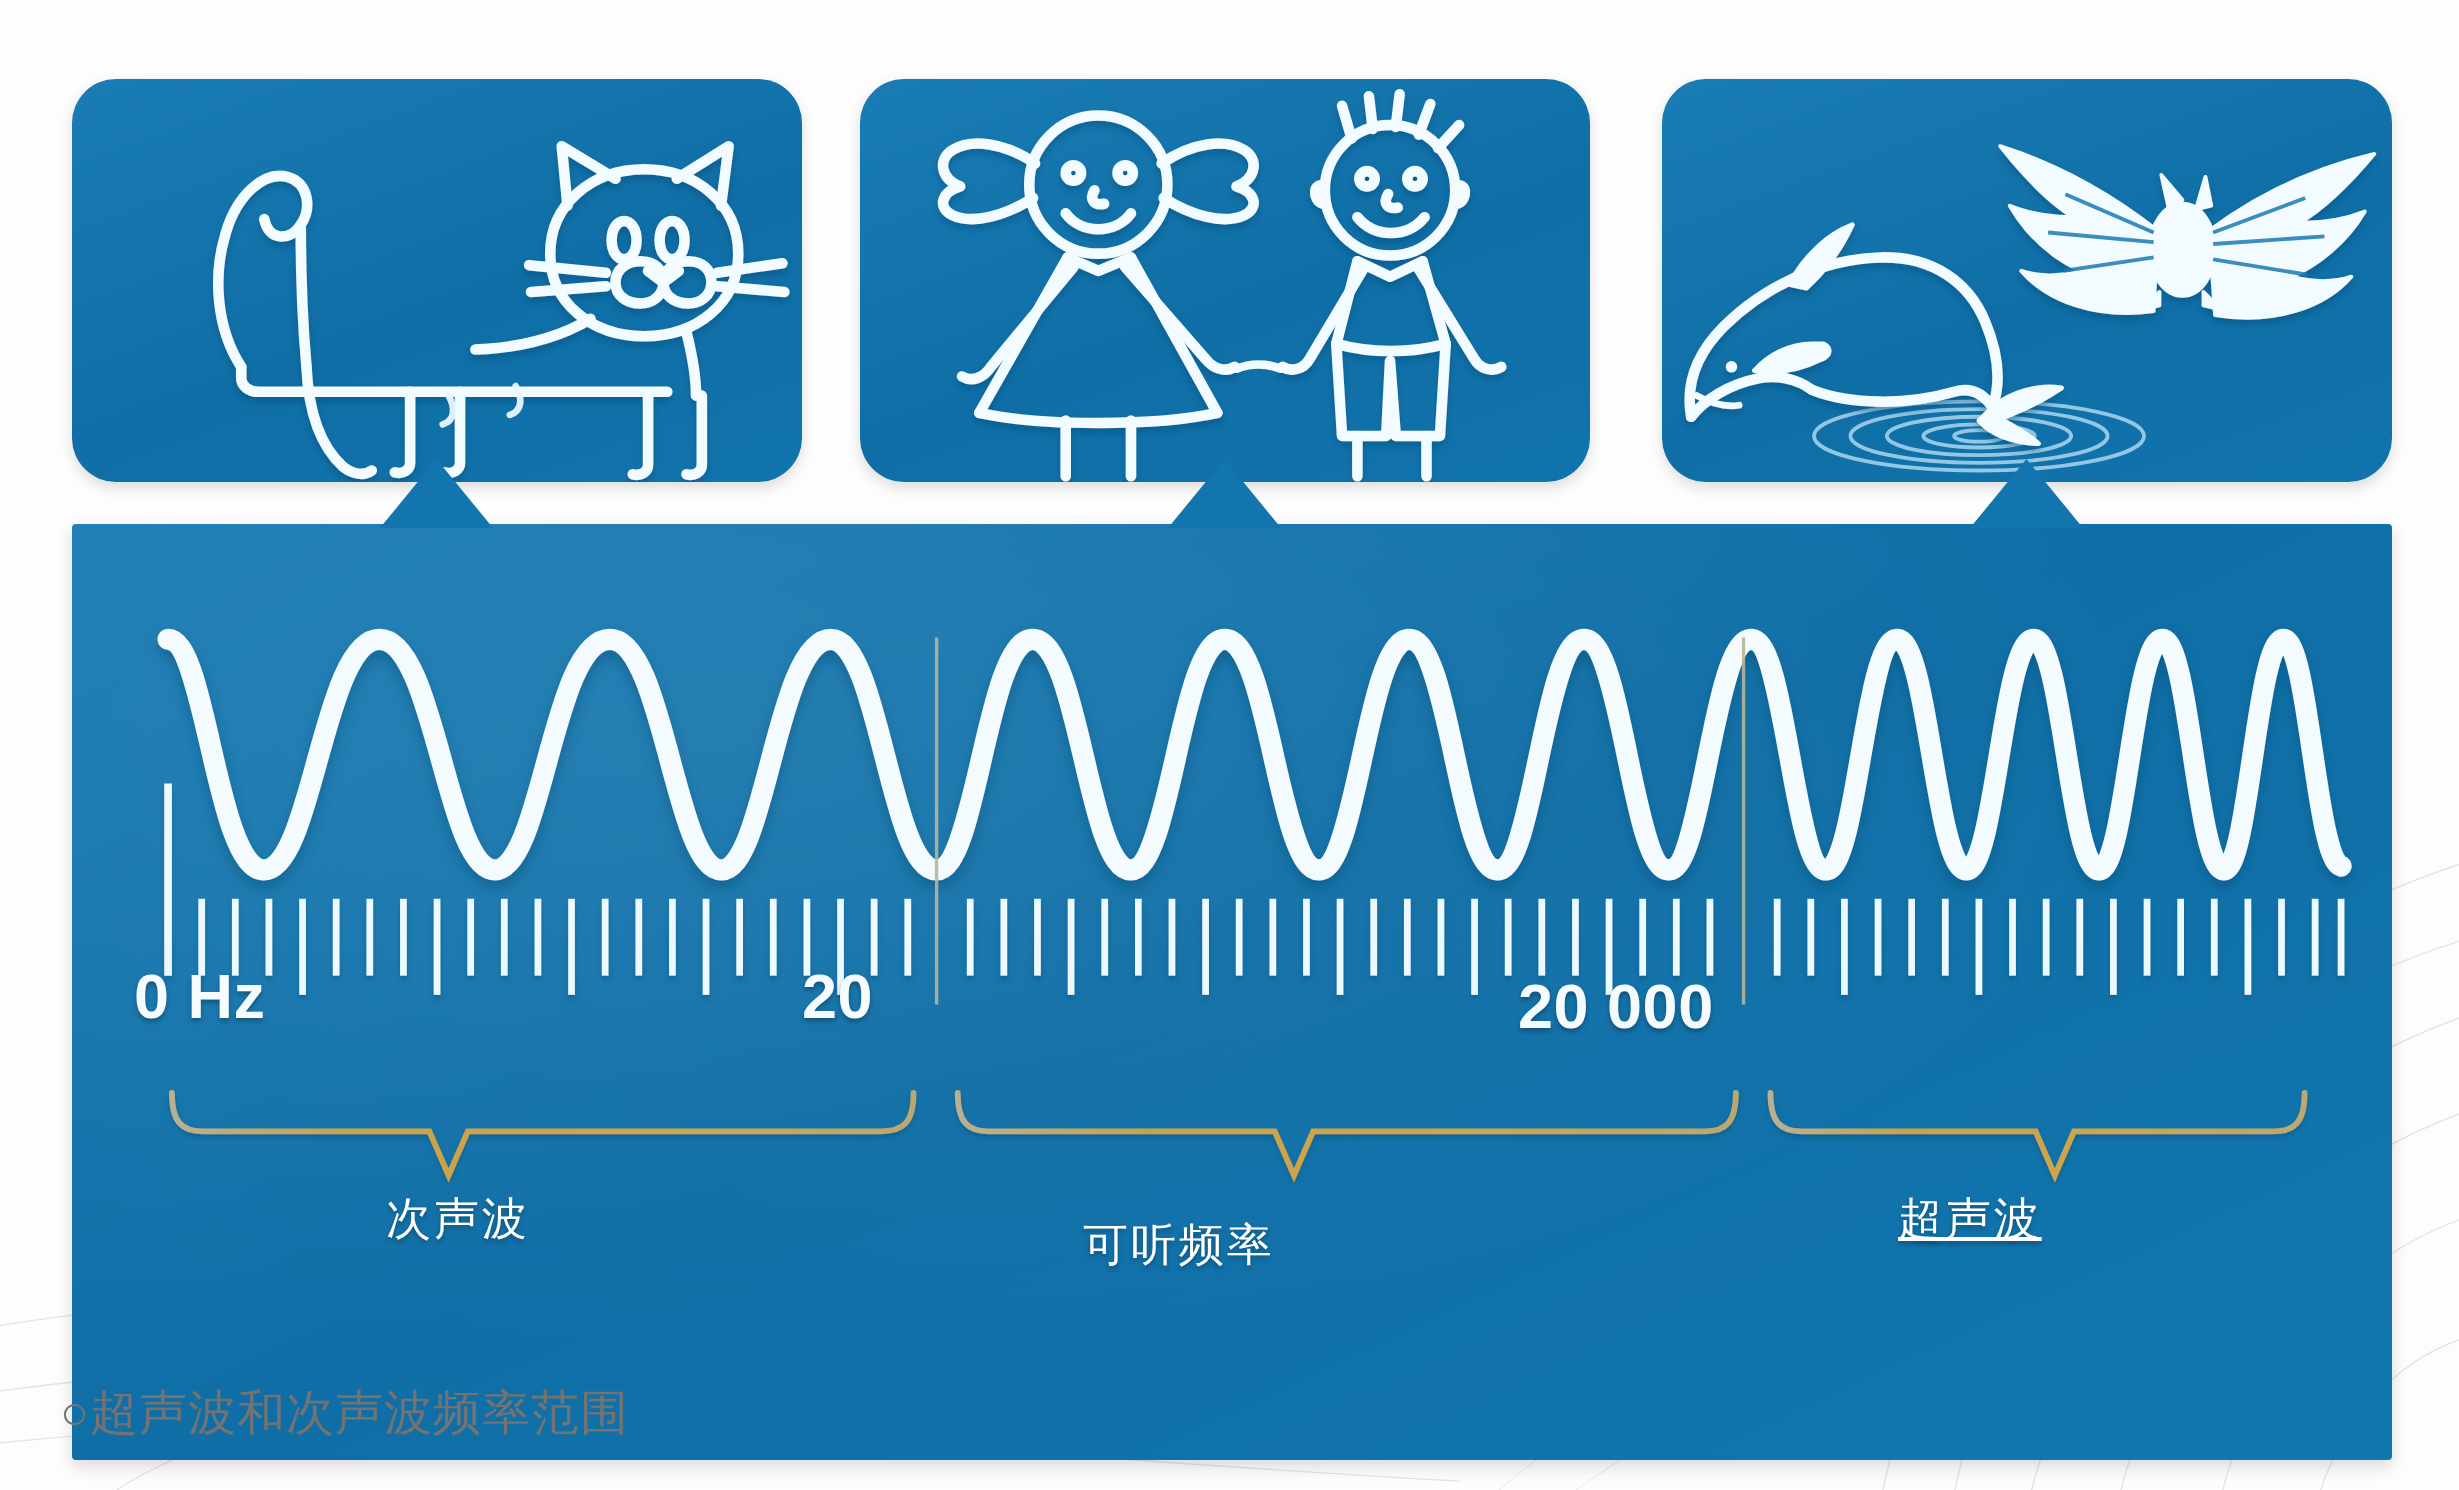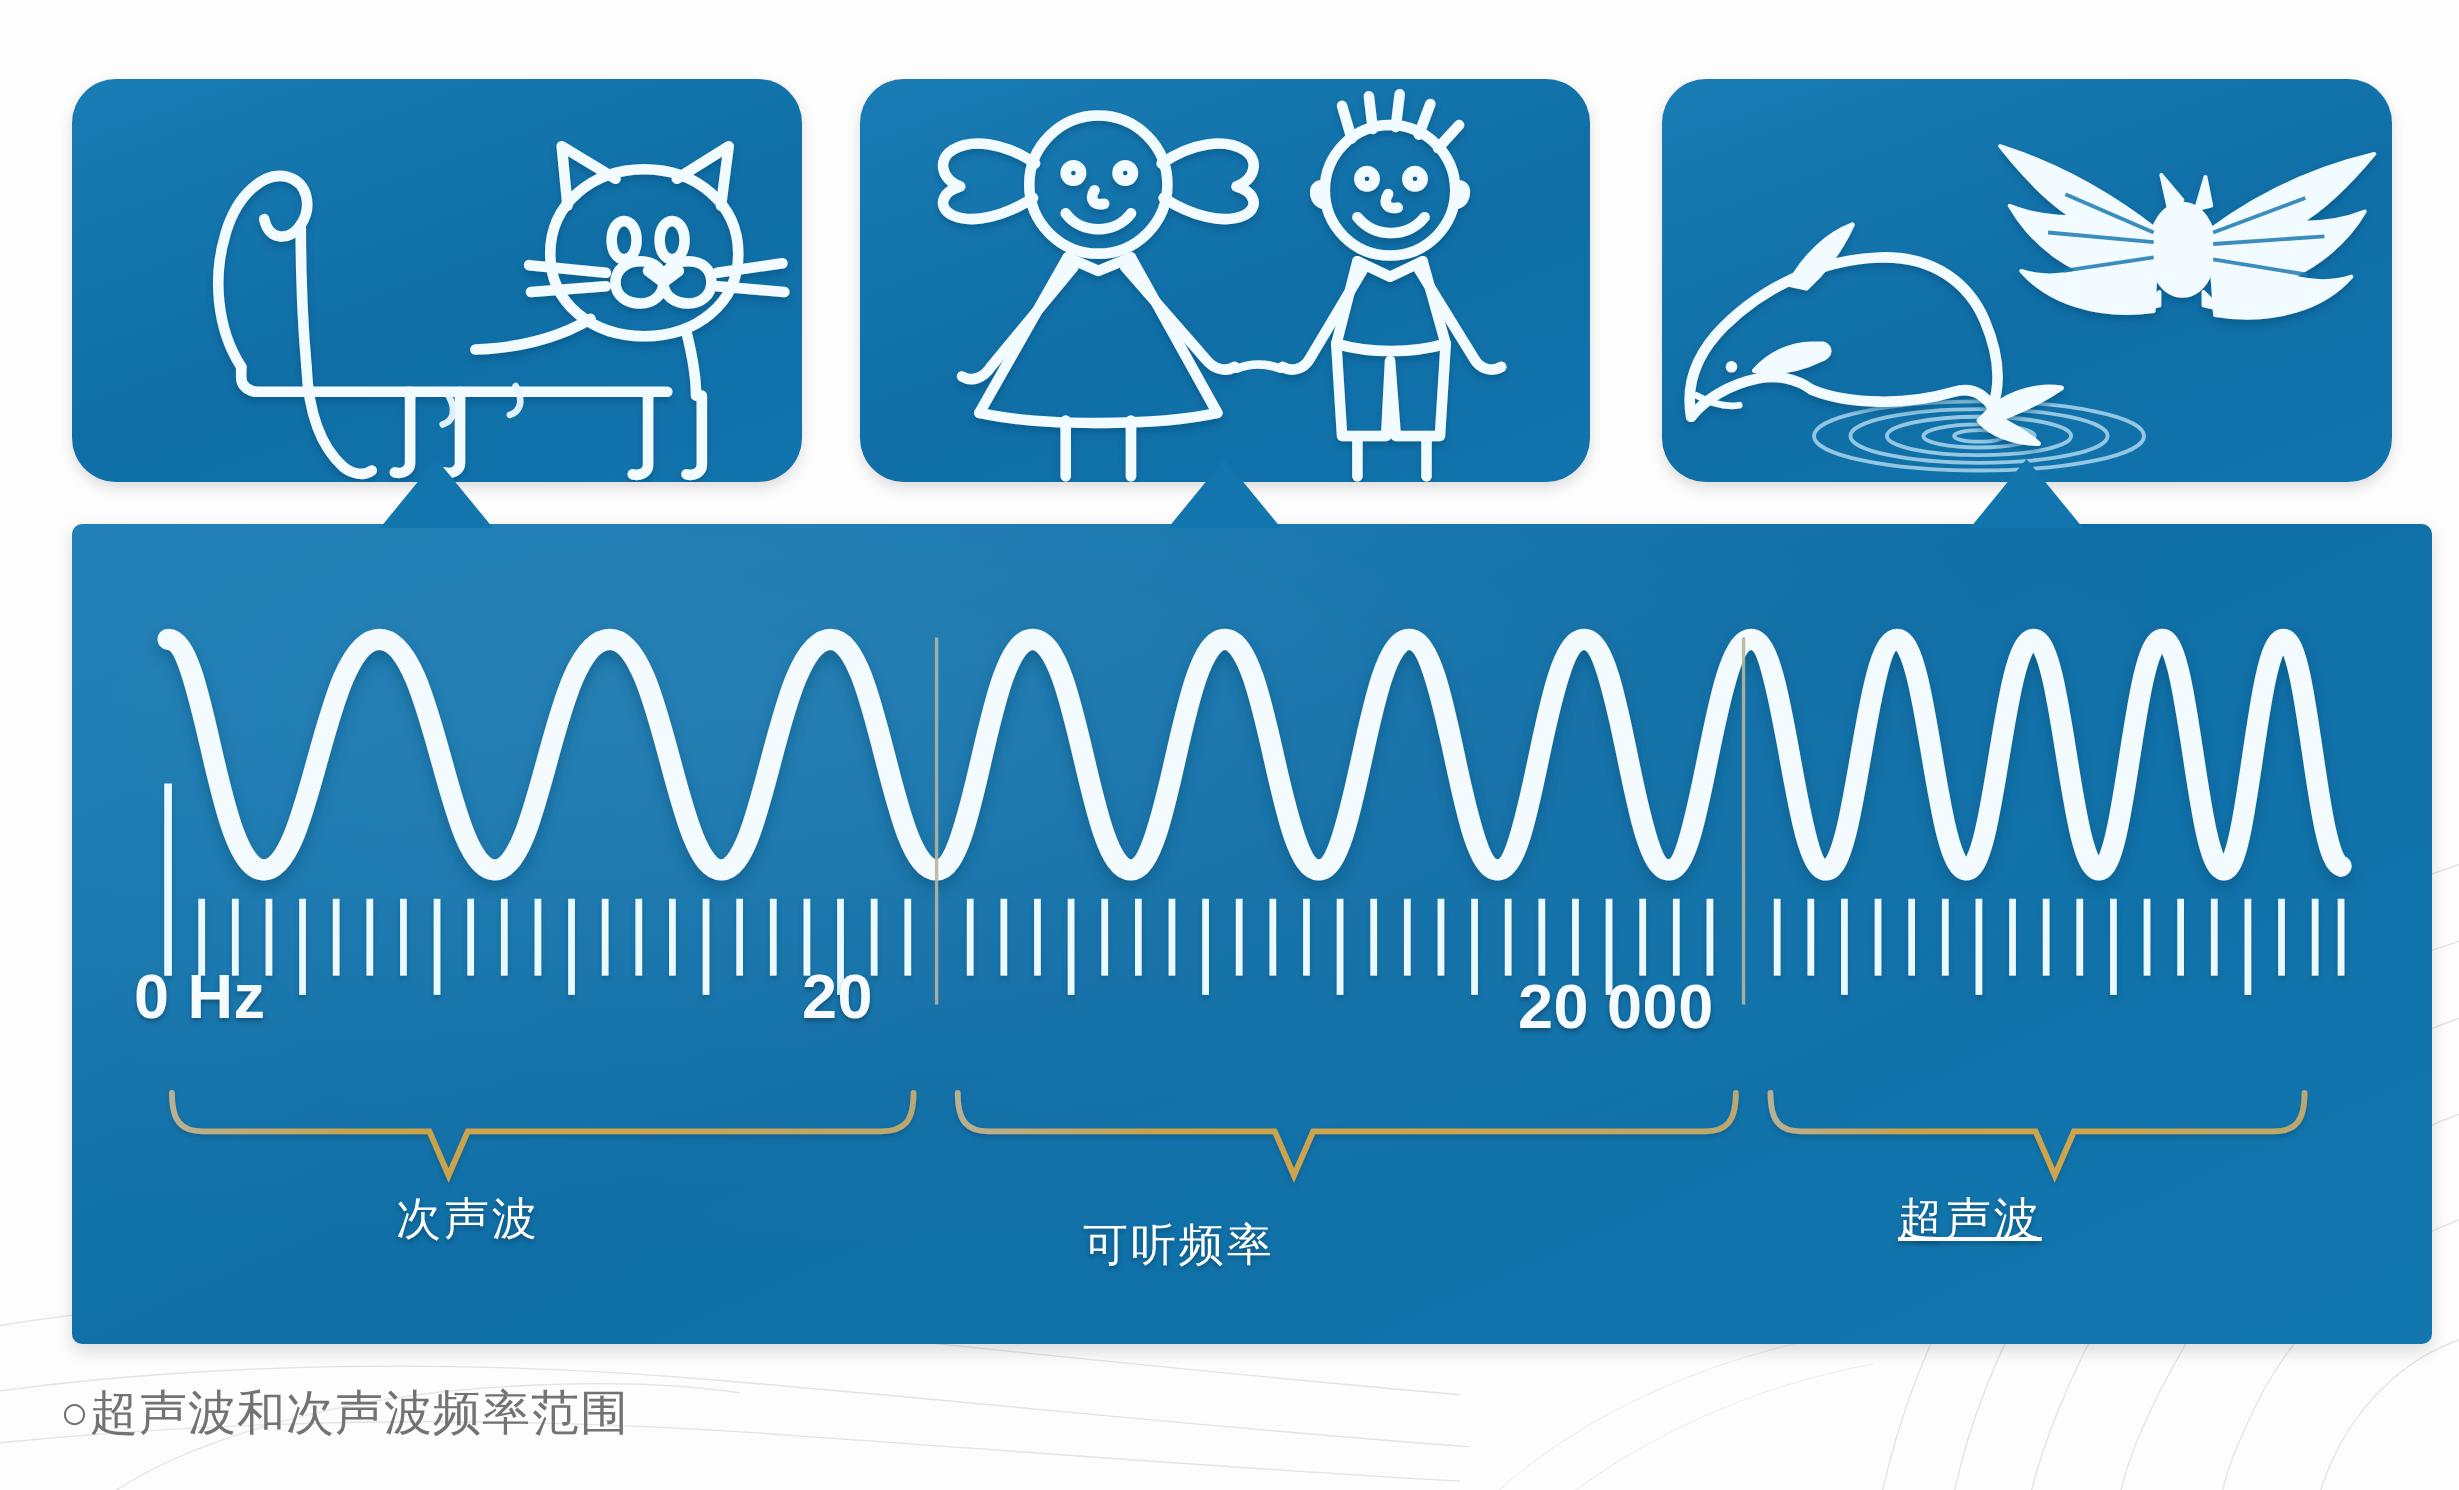--- a/index.html
+++ b/index.html
@@ -57,30 +57,29 @@
   #conn-1 { left: 380px;  top: 459px; }
   #conn-2 { left: 1168px; top: 459px; }
   #conn-3 { left: 1970px; top: 459px; }
 
   
   #panel {
     position: absolute;
     left: 72px;
     top: 524px;
     width: 2320px;
-    height: 820px;
-    border-radius: 10px;
+    height: 936px;
+    border-radius: 4px;
     background: #1275ad;
     background-image:
       radial-gradient(ellipse at 28% 22%, rgba(255,255,255,0.07) 0%, rgba(255,255,255,0) 62%),
       linear-gradient(155deg, #1a7cb4 0%, #0f6ea6 48%, #1377af 100%);
     box-shadow: 0 6.7px 17.3px rgba(0,0,0,0.14);
     z-index: 2;
     overflow: hidden;
-    padding-left: 40px;
   }
 
   #panel-svg {
     position: absolute;
     left: 0; top: 0;
     width: 2320px;
     height: 812px;
   }
 
   
@@ -102,21 +101,21 @@
   .band-label {
     position: absolute;
     color: #ffffff;
     font-size: 45px;
     font-weight: 500;
     letter-spacing: 2.9px;
     text-shadow: 0 2.9px 4.8px rgba(0,0,0,0.28);
     white-space: nowrap;
     z-index: 4;
   }
-  #band-infra    { left: 324px;  top: 665px; text-align: center; }
+  #band-infra    { left: 314px;  top: 665px; text-align: center; }
   #band-audible  { left: 1011px; top: 691px; }
   #band-ultra    { left: 1826px; top: 665px; text-decoration: underline; }
 
   
   #caption {
     position: absolute;
     left: 60px;
     top: 1381px;
     font-size: 48px;
     color: #737373;

